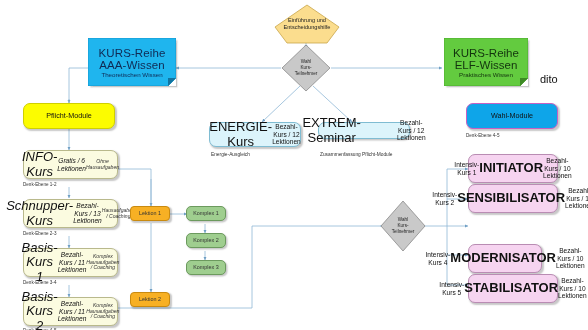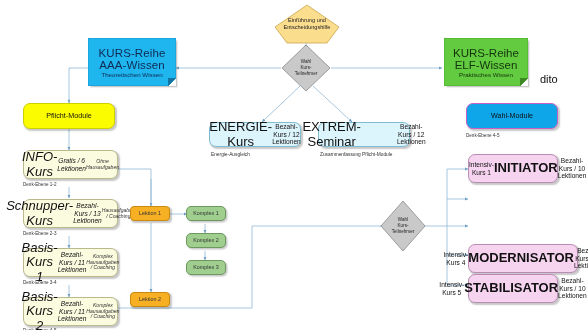--- a/index.html
+++ b/index.html
@@ -226,46 +226,51 @@
   <div class="node kgreen shadow" style="left:186px;top:258px;width:40px;height:15px;">
     <div class="t-fine" style="font-size:5.4px;">Komplex 3</div>
   </div>
 
   <div class="node rrect cyan shadow" style="left:209px;top:120px;width:92px;height:25px;">
     <div class="t-main">ENERGIE-Kurs</div>
     <div class="t-sub">Bezahl-Kurs / 12 Lektionen</div>
   </div>
   <div class="cap" style="left:211px;top:150px;">Energie-Ausgleich</div>
 
-  <div class="node rrect cyan shadow" style="left:318px;top:120px;width:92px;height:25px;gap:36px;">
+  <div class="node rrect cyan shadow" style="left:318px;top:120px;width:92px;height:17px;gap:36px;">
     <div class="t-main">EXTREM-Seminar</div>
     <div class="t-sub">Bezahl-Kurs / 12 Lektionen</div>
   </div>
   <div class="cap" style="left:320px;top:150px;">Zusammenfassung Pflicht-Module</div>
 
   <div class="node" style="left:380px;top:198px;width:46px;height:52px;">
     <svg width="46" height="52" viewBox="0 0 46 52" style="position:absolute;left:0;top:0;">
       <polygon points="23,1 45,26 23,51 1,26" fill="#c9c9c9" stroke="#8a8a8a" stroke-width="0.8"></polygon>
     </svg>
     <div class="dia-label" style="position:relative;z-index:2;">
       <div>Wahl</div>
       <div>Kurs-</div>
       <div>Teilnehmer</div>
     </div>
   </div>
 
-  <div class="node rrect pink shadow" style="left:468px;top:152px;width:90px;height:29px;justify-content:space-between;">
+  <div class="node rrect pink shadow" style="left:468px;top:152px;width:90px;height:29px;">
     <div class="t-sub">Intensiv-Kurs 1</div>
     <div class="t-main t-bold">INITIATOR</div>
     <div class="t-sub">Bezahl-Kurs / 10 Lektionen</div>
   </div>
 
-
-
-  <div class="node rrect pink shadow" style="left:468px;top:242px;width:110px;height:29px;">
+  <div class="node rrect pink shadow" style="left:468px;top:182px;width:90px;height:29px;">
+    <div class="t-sub">Intensiv-Kurs 2</div>
+    <div class="t-main t-bold">SENSIBILISATOR</div>
+    <div class="t-sub">Bezahl-Kurs / 10 Lektionen</div>
+  </div>
+
+
+  <div class="node rrect pink shadow" style="left:468px;top:242px;width:74px;height:29px;">
     <div class="t-sub">Intensiv-Kurs 4</div>
     <div class="t-main t-bold">MODERNISATOR</div>
     <div class="t-sub">Bezahl-Kurs / 10 Lektionen</div>
   </div>
 
   <div class="node rrect pink shadow" style="left:468px;top:272px;width:90px;height:29px;justify-content:center;">
     <div class="t-sub">Intensiv-Kurs 5</div>
     <div class="t-main t-bold">STABILISATOR</div>
     <div class="t-sub">Bezahl-Kurs / 10 Lektionen</div>
   </div>

